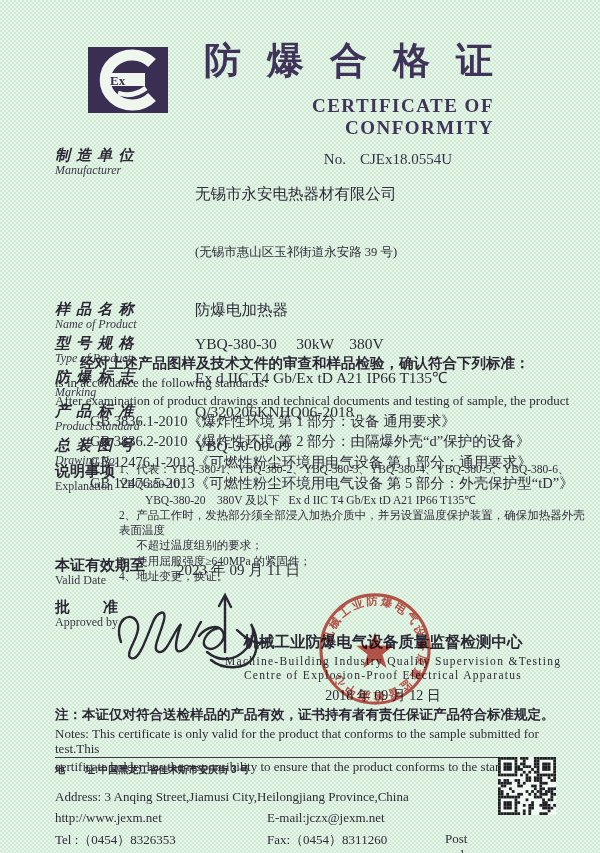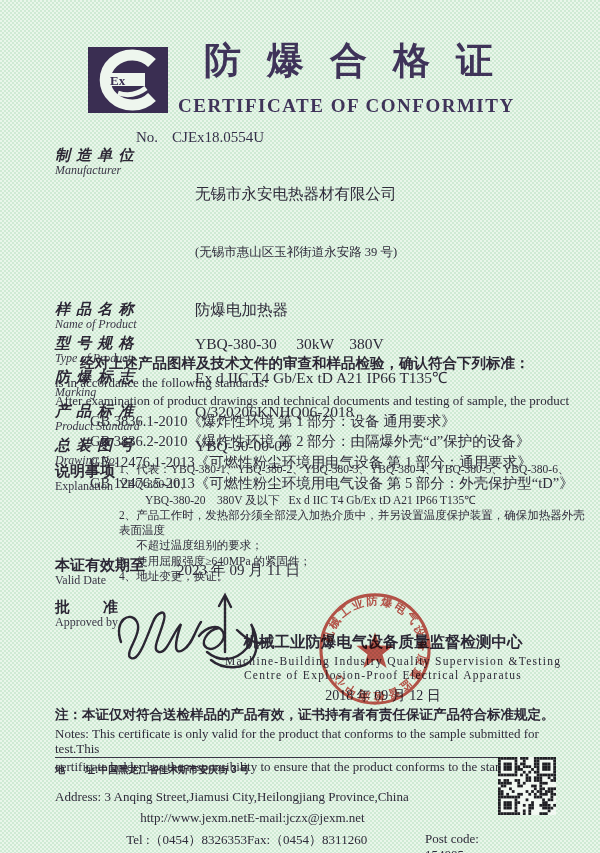--- a/index.html
+++ b/index.html
@@ -9,21 +9,21 @@
     background-color:#e9f6ea;
     background-image:
       linear-gradient(45deg,#cfead4 25%,transparent 25%,transparent 75%,#cfead4 75%),
       linear-gradient(45deg,#cfead4 25%,transparent 25%,transparent 75%,#cfead4 75%);
     background-position:0 0,2px 2px;
     background-size:4px 4px;
     color:#2f2b3a;
   }
   
   .logo{position:absolute;left:88px;top:47px;width:80px;height:66px;}
-  .head{position:absolute;left:178px;top:36px;width:392px;text-align:left;color:#3f3359;}
+  .head{position:absolute;left:178px;top:36px;width:316px;text-align:right;color:#3f3359;}
   .title{font-size:37px;font-weight:700;letter-spacing:26px;padding-left:26px;white-space:nowrap;}
   .subtitle{font-size:19px;letter-spacing:1.5px;margin-top:9px;font-weight:600;}
   .cert-no{font-size:15px;margin-top:12px;transform:translateX(-42px);color:#353049;}
   .cert-no .num{margin-left:14px;}
   
   .fields{position:absolute;left:55px;top:146px;right:36px;}
   .frow{display:flex;margin-bottom:2px;min-height:32px;}
   .flabel{width:140px;flex:none;font-style:italic;}
   .lcn{font-family:"Liberation Sans",sans-serif;font-weight:700;font-size:15px;letter-spacing:1px;color:#2c2735;line-height:1.15;}
   .len{font-size:12px;color:#3a3646;line-height:1.15;margin-top:1px;}
@@ -57,21 +57,21 @@
   
   .notes{position:absolute;left:55px;top:706px;right:22px;}
   .notes-cn{font-family:"Liberation Sans",sans-serif;font-weight:700;font-size:13.5px;color:#2c2735;}
   .notes-en{font-size:13px;line-height:1.18;margin-top:2px;}
   .rule{position:absolute;left:55px;right:52px;top:757px;border-top:1.8px solid #3a3546;}
   
   .footer{position:absolute;left:55px;top:763px;right:110px;}
   .f1{font-family:"Liberation Sans",sans-serif;font-weight:700;font-size:10px;color:#2c2735;white-space:pre-wrap;}
   .f2{font-size:13px;margin-top:12px;}
   .frow2{display:flex;font-size:13px;margin-top:5px;}
-  .w200{width:192px;flex:none;text-align:right;}
+  .w200{width:212px;flex:none;}
   .w175{width:178px;flex:none;}
   .qr{position:absolute;left:498px;top:757px;width:58px;height:58px;}
 </style>
 </head>
 <body>
 
 <div class="page">
 
   <svg class="logo" viewBox="0 0 80 66">
     <rect x="0" y="0" width="80" height="66" fill="#3a2e52"></rect>

